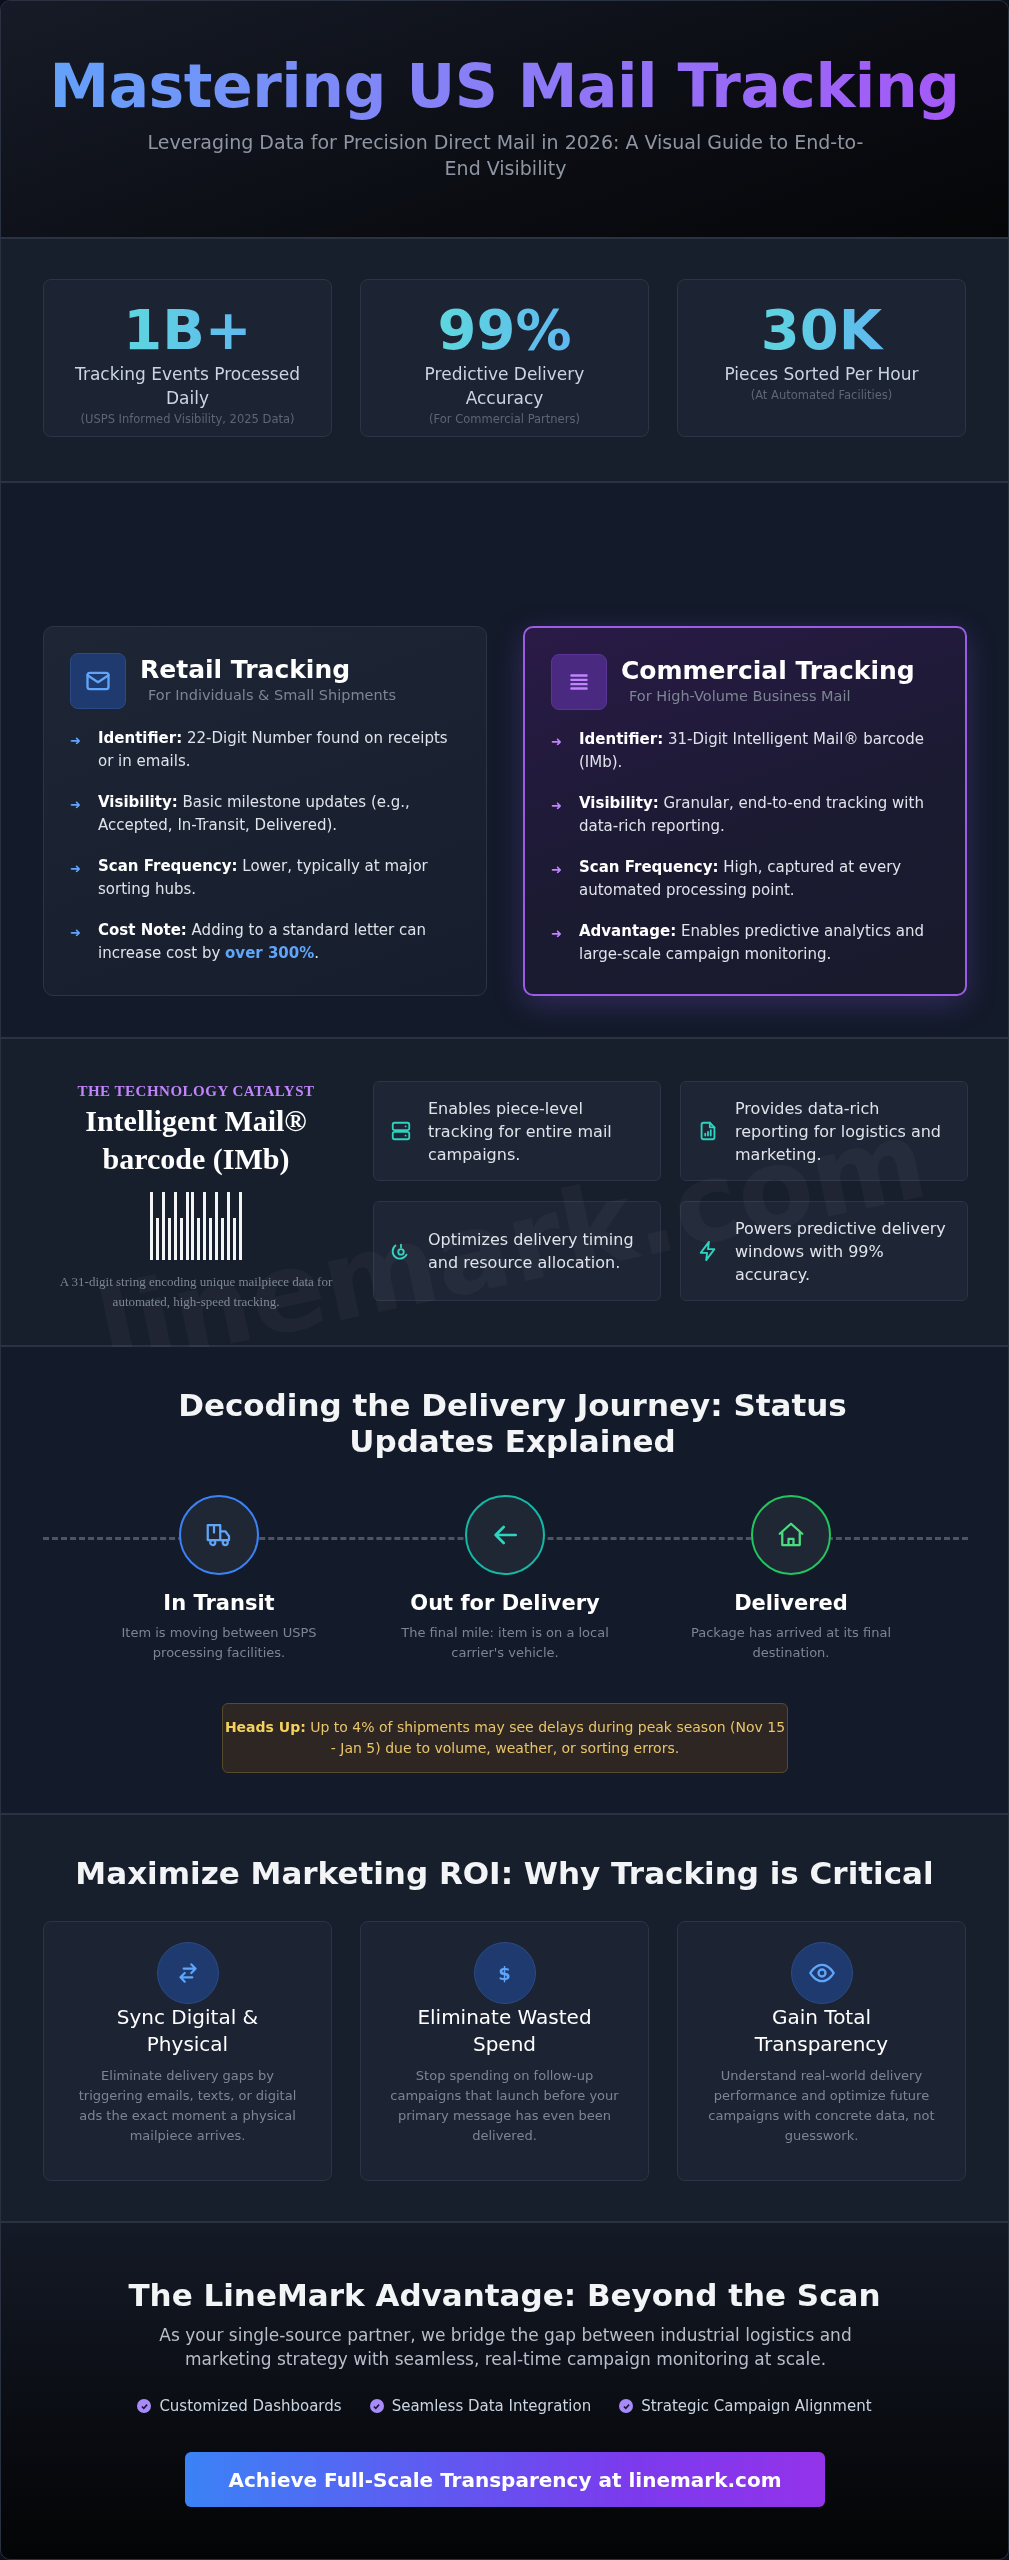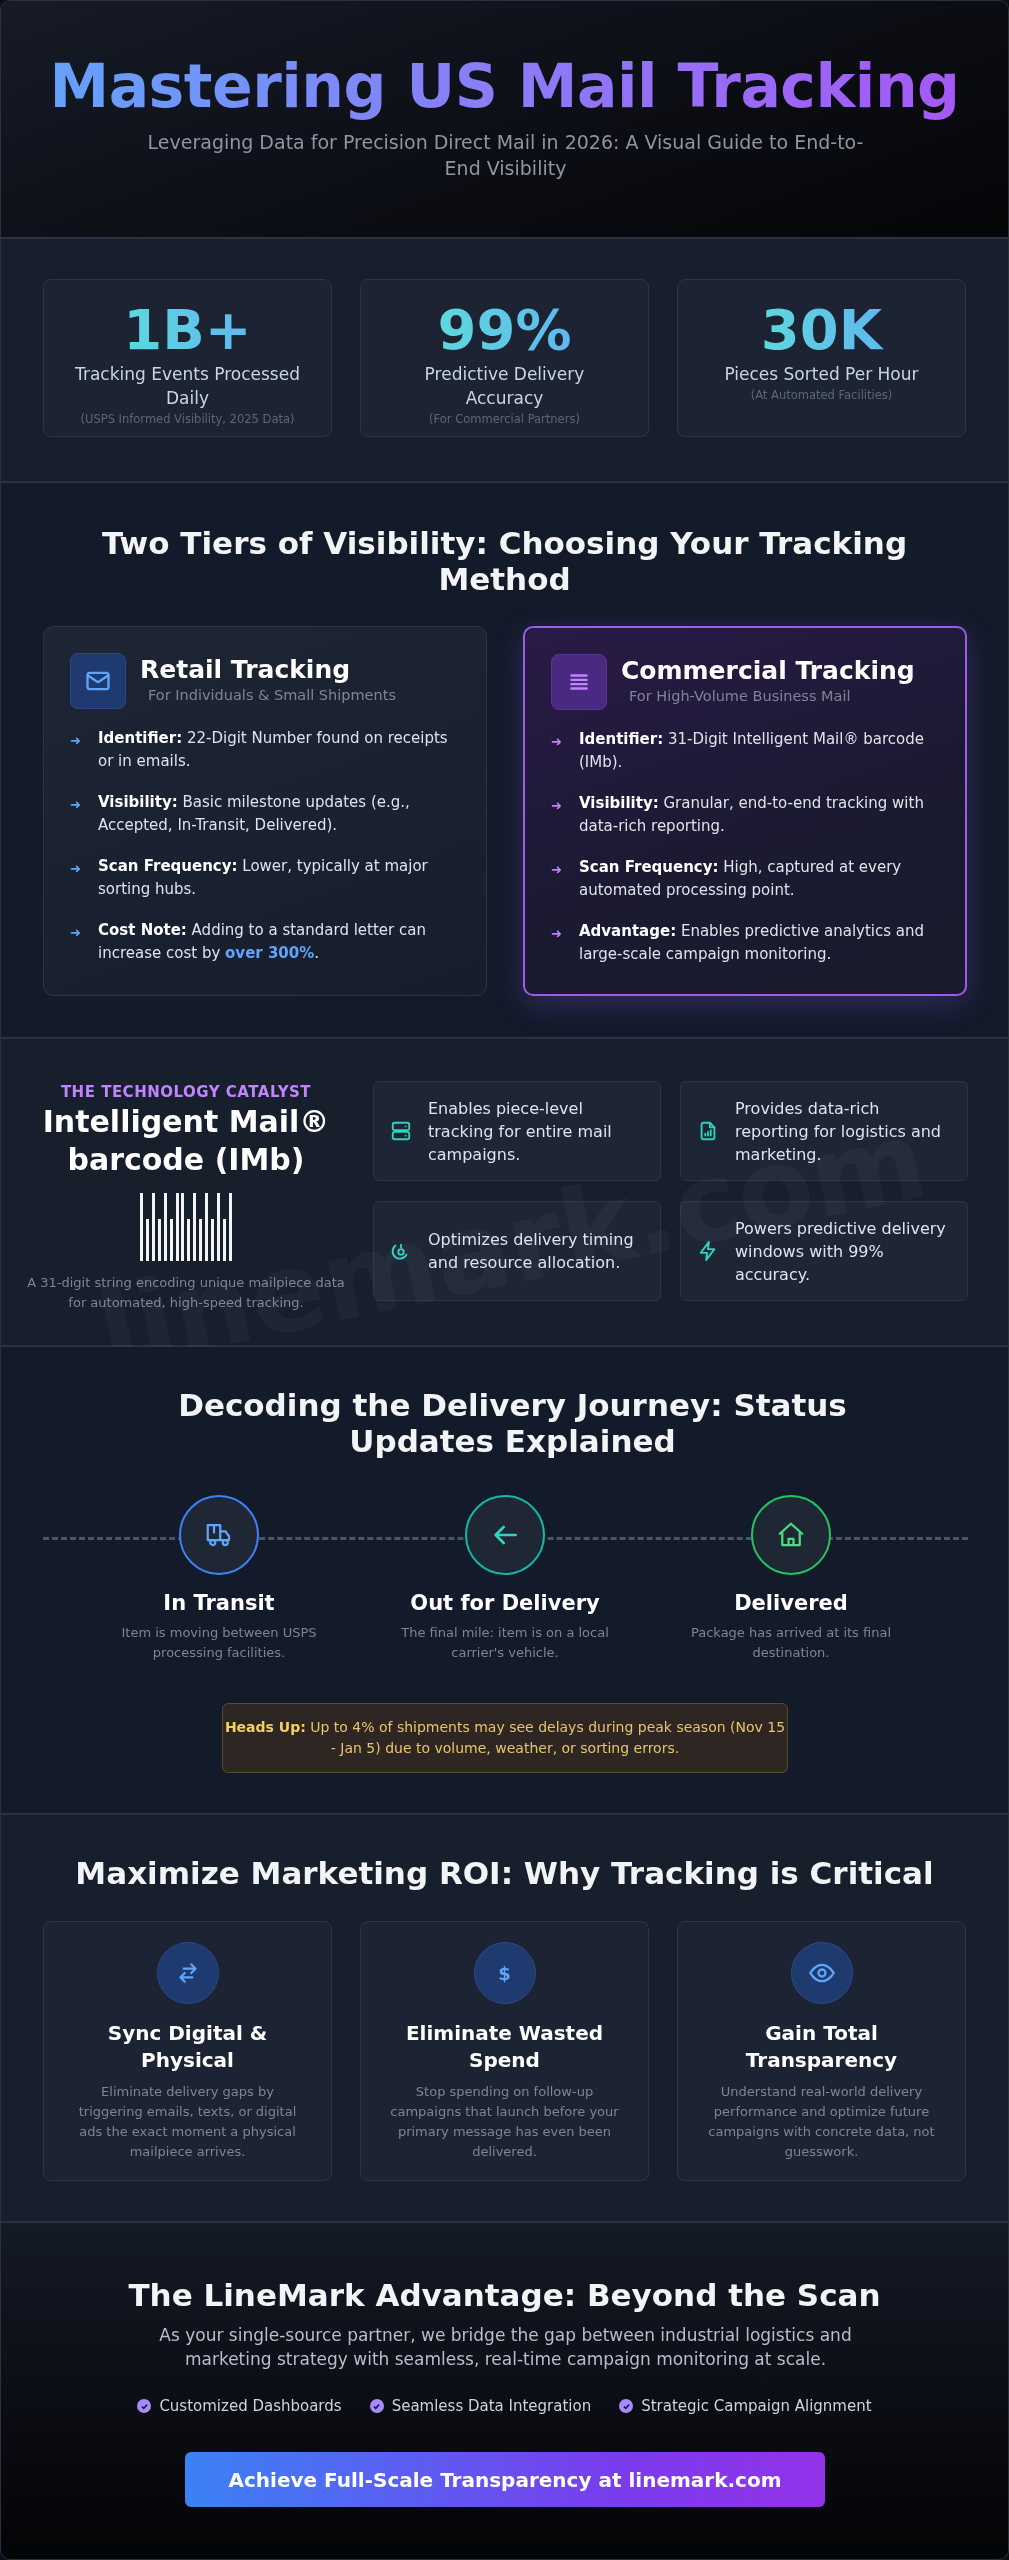--- a/index.html
+++ b/index.html
@@ -53,21 +53,21 @@
   .tier-list { list-style: none; margin-top: 18px; }
   .tier-list li { display: flex; font-size: 15px; line-height: 23px; color: #dfe3ea; margin-bottom: 18px; }
   .tier-list .arrow { width: 28px; flex-shrink: 0; font-size: 13px; padding-top: 2px; }
   .retail .arrow { color: #60a5fa; }
   .commercial .arrow { color: #c084fc; }
   .tier-list b { color: #fff; }
   .hl { color: #60a5fa; font-weight: bold; }
 
   
   .imb { top: 1038px; height: 308px; background: #171e2c; }
-  .imb-left { position: absolute; left: 20px; top: 44px; width: 330px; text-align: center; }
+  .imb-left { position: absolute; left: 30px; top: 44px; width: 330px; text-align: center; font-family: Liberation Serif, serif; }
   .eyebrow { font-size: 15px; font-weight: bold; color: #c084fc; letter-spacing: 0.5px; }
   .imb-title { font-size: 30px; font-weight: bold; color: #fff; line-height: 38px; margin-top: 2px; }
   .barcode { margin: 14px auto 0; width: 92px; height: 68px; display: flex; justify-content: space-between; align-items: flex-end; }
   .barcode span { width: 3px; background: #f3f4f6; }
   .imb-desc { font-size: 13px; color: #7d8594; line-height: 20px; margin-top: 12px; }
   .feat { position: absolute; width: 288px; height: 100px; background: #1e2535; border: 1px solid #2c3445; border-radius: 6px; display: flex; align-items: center; padding-left: 14px; }
   .feat .ficon { width: 26px; flex-shrink: 0; display: flex; justify-content: center; }
   .feat .ftext { margin-left: 14px; font-size: 16px; line-height: 23px; color: #dfe3ea; padding-right: 12px; }
   .watermark { position: absolute; left: 90px; top: 1180px; font-size: 110px; font-weight: bold; color: rgba(255,255,255,0.035); transform: rotate(-12deg); pointer-events: none; }
 
@@ -78,21 +78,21 @@
   .step-circle { width: 80px; height: 80px; margin: 0 auto; border-radius: 50%; background: #1f2735; display: flex; align-items: center; justify-content: center; }
   .step-title { font-size: 21px; font-weight: bold; color: #fff; margin-top: 16px; }
   .step-desc { font-size: 13px; color: #7d8594; line-height: 20px; margin-top: 8px; padding: 0 40px; }
   .alert { position: absolute; left: 221px; top: 356px; width: 566px; height: 70px; background: #2e2622; border: 1px solid #5a4a2c; border-radius: 6px; text-align: center; font-size: 14px; line-height: 21px; color: #e8c46a; padding-top: 13px; }
   .alert b { color: #f4d15c; }
 
   
   .roi { top: 1814px; height: 408px; background: #171e2c; }
   .roi-card { position: absolute; top: 106px; width: 289px; height: 260px; background: #1c2333; border: 1px solid #2c3445; border-radius: 8px; text-align: center; }
   .roi-icon { width: 62px; height: 62px; margin: 20px auto 0; border-radius: 50%; background: #1e3a6e; border: 1px solid #2b4a85; display: flex; align-items: center; justify-content: center; }
-  .roi-title { font-size: 20px; font-weight: bold; color: #fff; line-height: 27px; margin-top: 16px; padding: 0 40px; }
+  .roi-title { font-size: 20px; font-weight: normal; color: #fff; line-height: 27px; padding: 0 40px; }
   .roi-desc { font-size: 13px; color: #7d8594; line-height: 20px; margin-top: 8px; padding: 0 24px; }
 
   
   .adv { top: 2222px; height: 338px; border-bottom: none; background: linear-gradient(180deg, #141a26 0%, #0a0c12 60%, #030405 100%); text-align: center; }
   .adv-title { position: absolute; top: 54px; left: 0; width: 100%; font-size: 31px; font-weight: bold; color: #f3f4f6; }
   .adv-text { position: absolute; top: 100px; left: 150px; width: 709px; font-size: 17px; line-height: 24px; color: #b8bfca; }
   .checks { position: absolute; top: 174px; left: 0; width: 100%; display: flex; justify-content: center; gap: 28px; font-size: 15px; color: #cbd5e1; }
   .check { display: flex; align-items: center; gap: 8px; }
   .check-dot { width: 14px; height: 14px; border-radius: 50%; background: #a78bfa; display: flex; align-items: center; justify-content: center; }
   .cta { position: absolute; top: 229px; left: 184px; width: 640px; height: 55px; border-radius: 6px; border: none; background: linear-gradient(90deg, #3b82f6, #7c3aed 70%, #9333ea); color: #fff; font-family: "DejaVu Sans", sans-serif; font-size: 20px; font-weight: bold; cursor: pointer; }
@@ -119,21 +119,20 @@
       <div class="stat-note">(For Commercial Partners)</div>
     </div>
     <div class="stat-card" style="left:676px;">
       <div class="stat-value">30K</div>
       <div class="stat-label">Pieces Sorted Per Hour</div>
       <div class="stat-note">(At Automated Facilities)</div>
     </div>
   </section>
 
   <section class="section tiers">
-    <h2 class="section-title" style="top:42px; padding:0 100px;">Two Tiers of Visibility: Choosing Your Tracking Method</h2>
 
     <div class="tier-card retail">
       <div class="tier-head">
         <div class="tier-icon">
           <svg width="28" height="28" viewBox="0 0 24 24" fill="none" stroke="#60a5fa" stroke-width="2" stroke-linecap="round" stroke-linejoin="round">
               <rect x="3" y="5" width="18" height="14" rx="2"></rect>
               <path d="M3 7l9 6 9-6"></path>
             </svg>
         </div>
         <div class="tier-titles">

